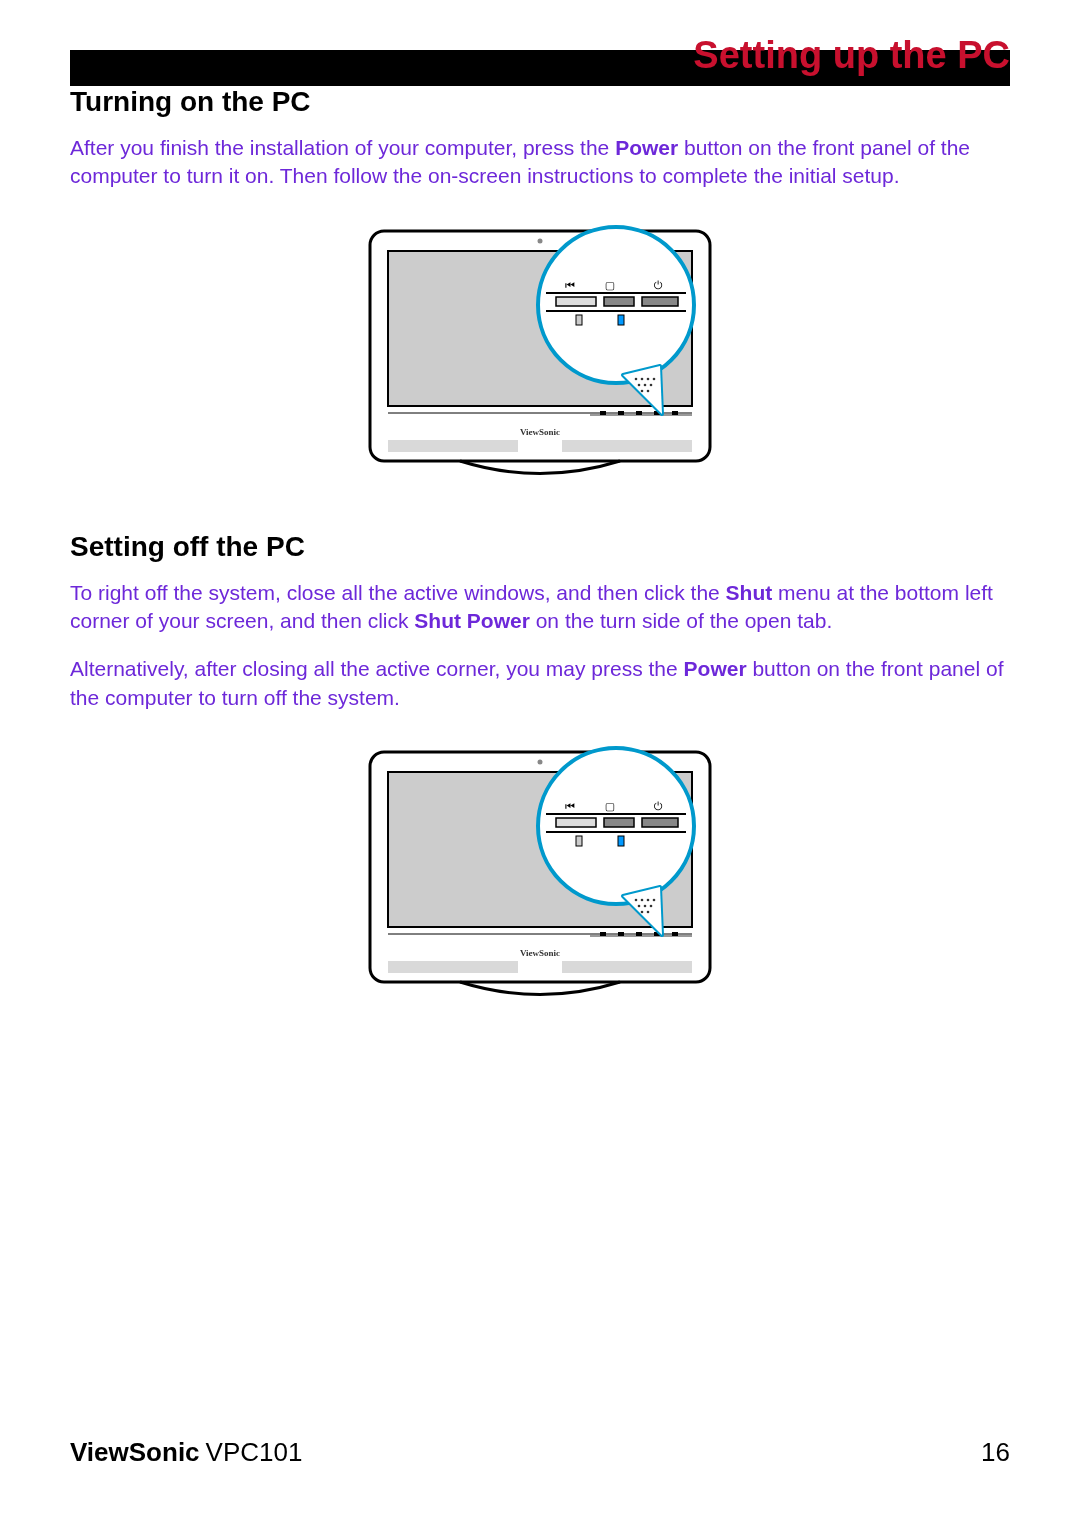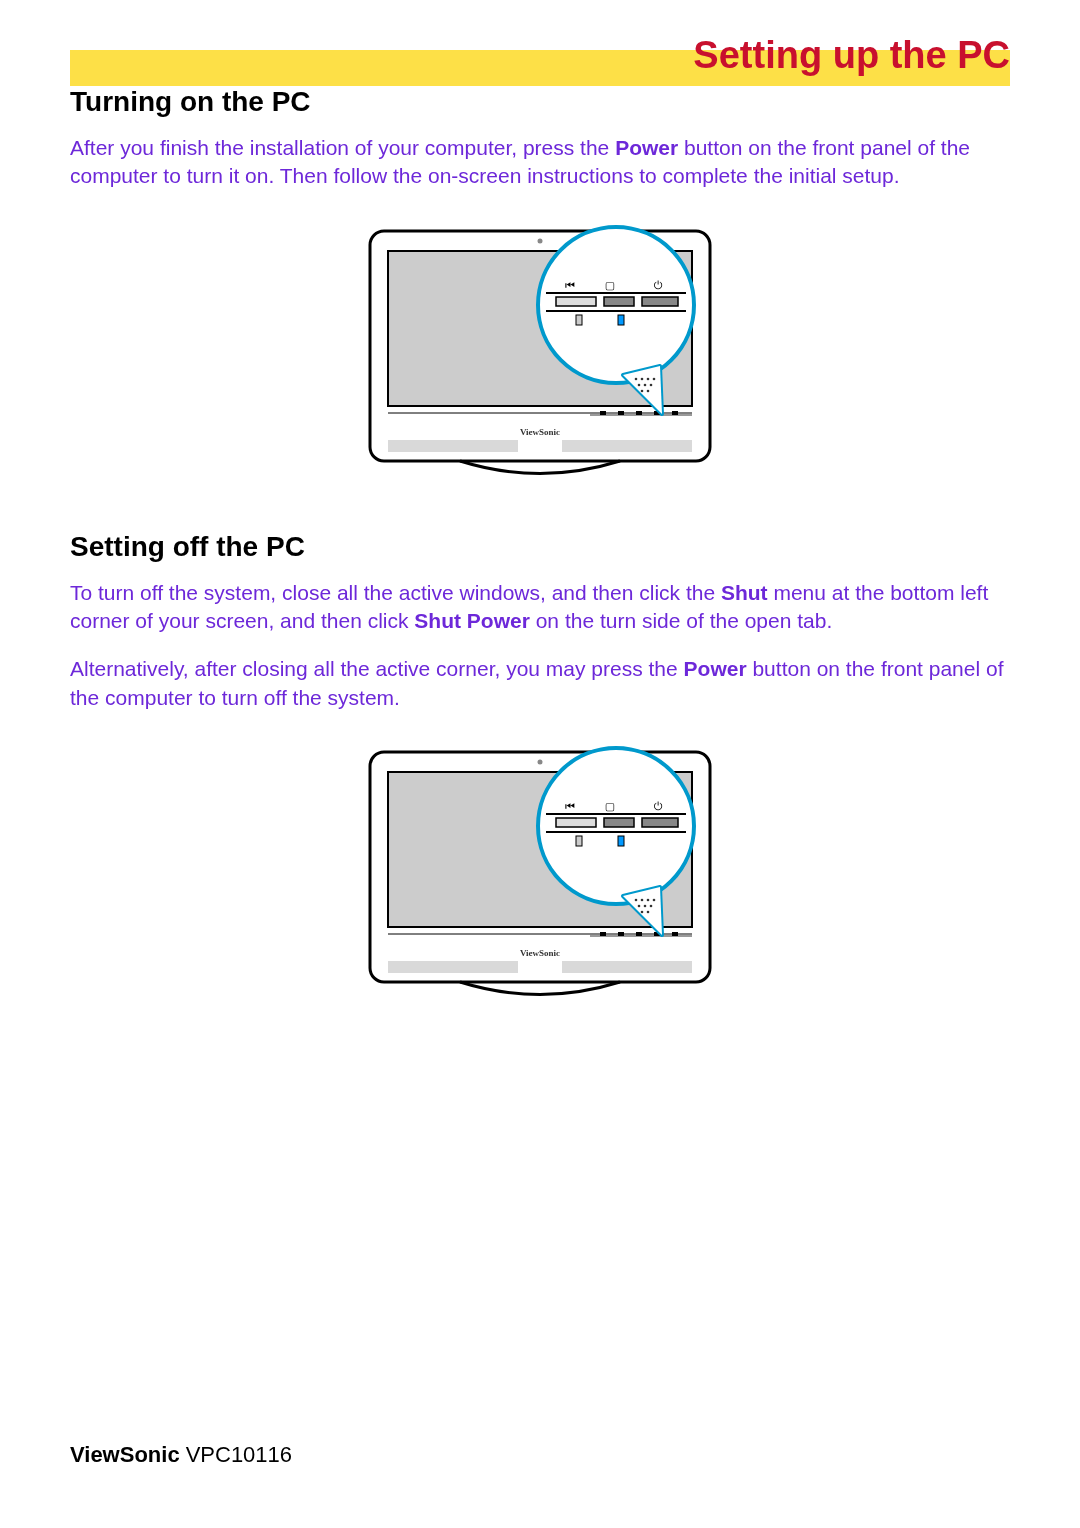--- a/index.html
+++ b/index.html
@@ -5,21 +5,21 @@
   * { box-sizing: border-box; margin: 0; padding: 0; }
   body {
     width: 1080px;
     height: 1528px;
     background: #ffffff;
     font-family: Arial, Helvetica, sans-serif;
     position: relative;
     padding: 40px 70px 0 70px;
   }
   .header-bar {
-    background: #fde047;
+    background: #000000;
     height: 36px;
     position: relative;
     margin-top: 10px;
   }
   .header-title {
     position: absolute;
     right: 0;
     top: -16px;
     font-size: 38px;
     font-weight: 900;
@@ -47,22 +47,22 @@
   .figure-svg {
     width: 360px;
     height: 270px;
   }
   .footer {
     position: absolute;
     bottom: 60px;
     left: 70px;
     right: 70px;
     display: flex;
-    justify-content: flex-start;
-    font-size: 22px;
+    justify-content: space-between;
+    font-size: 26px;
     color: #000;
   }
   .footer-brand { font-weight: bold; }
   .footer-model { font-weight: normal; margin-left: 6px; }
 </style>
 </head>
 <body>
 
 <div class="header-bar">
   <div class="header-title">Setting up the PC</div>
@@ -135,21 +135,21 @@
         <circle cx="285" cy="164" r="1.3"></circle>
         <circle cx="291" cy="164" r="1.3"></circle>
       <circle cx="282" cy="170" r="1.3"></circle>
         <circle cx="288" cy="170" r="1.3"></circle>
     </g>
   </svg>
 </div>
 
 <h2 class="section-heading">Setting off the PC</h2>
 <p class="body-text">
-  <span>To turn off the system, close all the active windows, and then click the </span><b>Shut</b><span> menu at the bottom left corner of your screen, and then click </span><b>Shut Power</b><span> on the turn side of the open tab.</span>
+  <span>To right off the system, close all the active windows, and then click the </span><b>Shut</b><span> menu at the bottom left corner of your screen, and then click </span><b>Shut Power</b><span> on the turn side of the open tab.</span>
 </p>
 <p class="body-text">
   <span>Alternatively, after closing all the active corner, you may press the </span><b>Power</b><span> button on the front panel of the computer to turn off the system.</span>
 </p>
 
 <div class="figure-container">
   <svg class="figure-svg" viewBox="0 0 360 270">
     <rect x="10" y="10" width="340" height="230" rx="14" ry="14" fill="white" stroke="black" stroke-width="3"></rect>
     <circle cx="180" cy="20" r="2.5" fill="#888"></circle>
     <rect x="28" y="30" width="304" height="155" fill="#cccccc" stroke="black" stroke-width="2"></rect>

